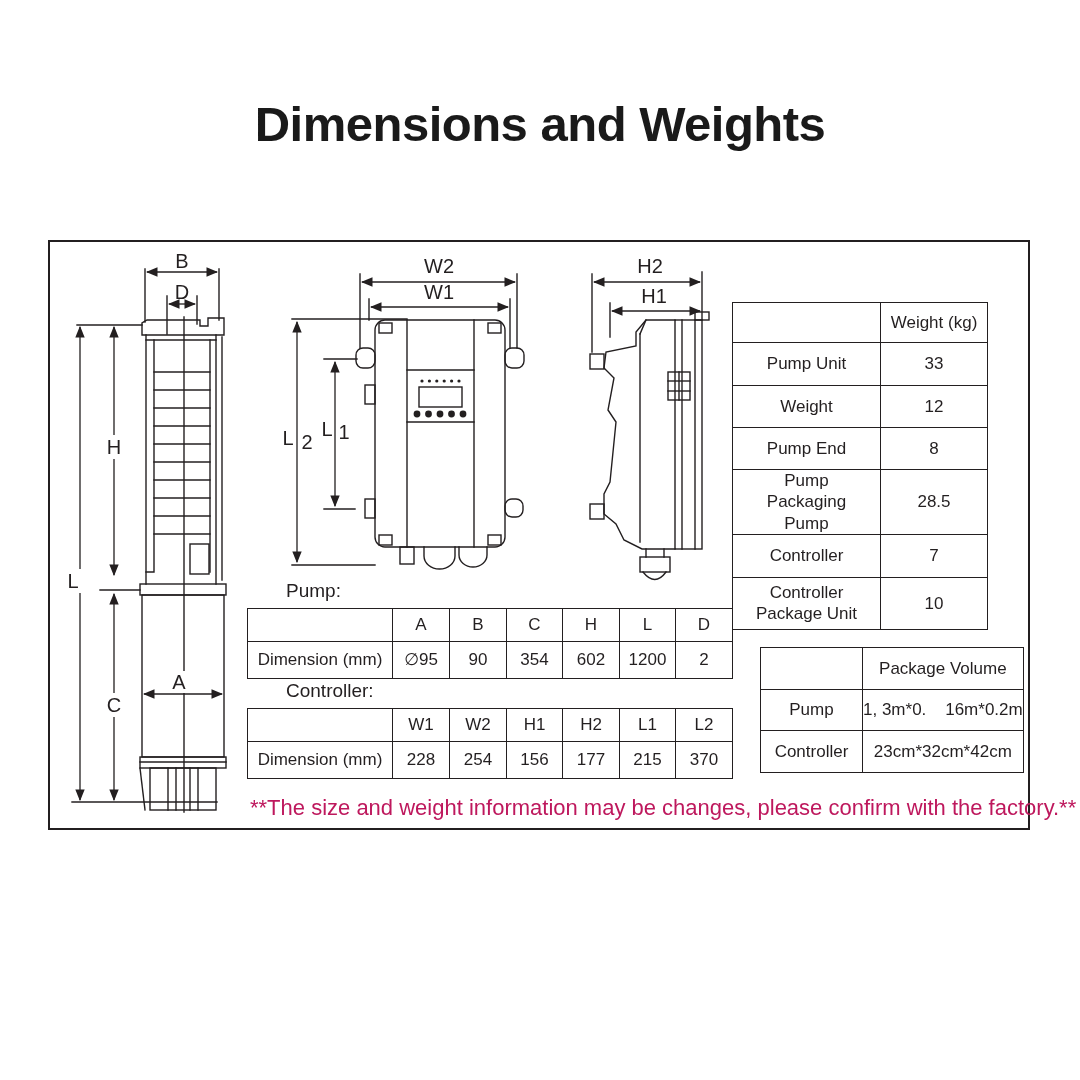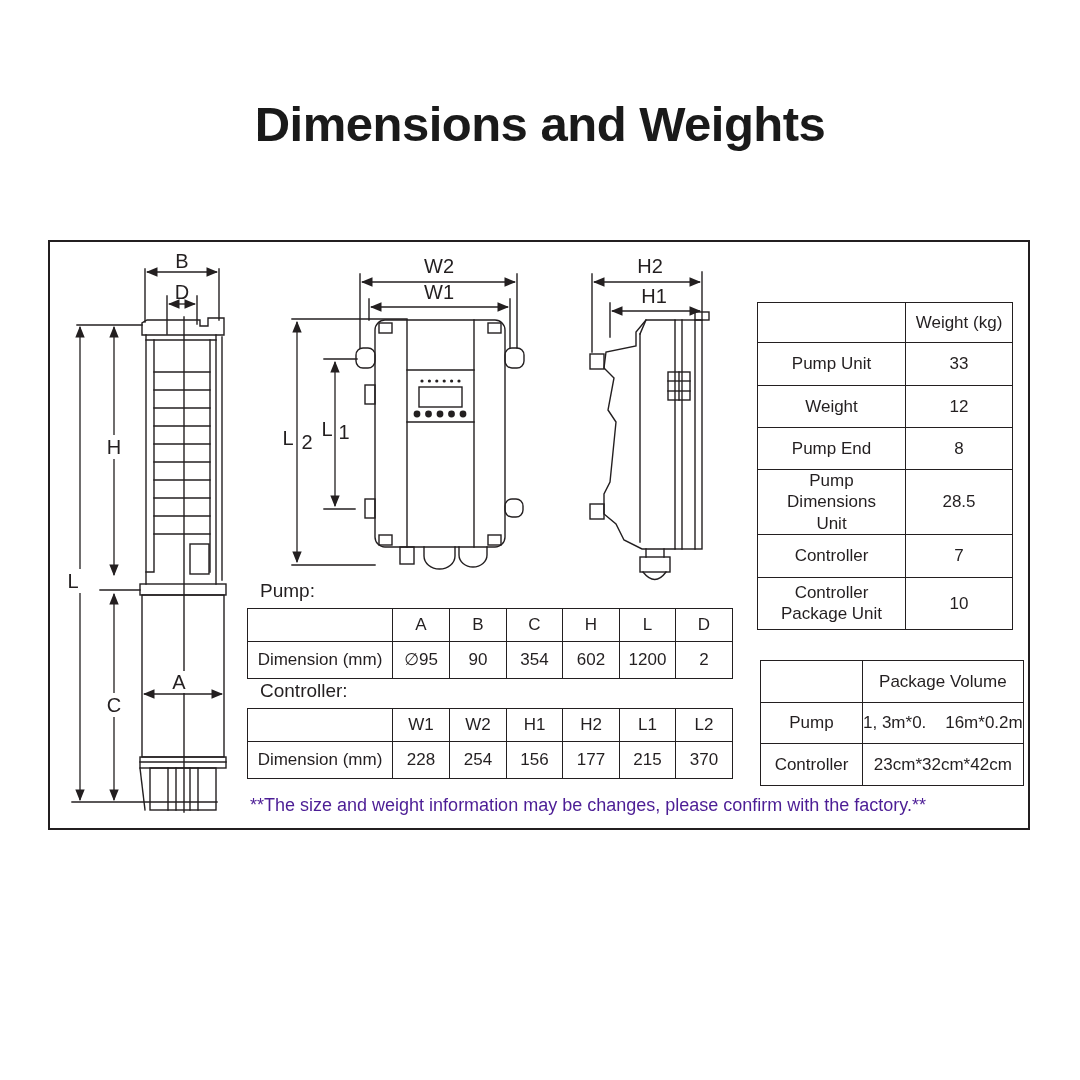--- a/index.html
+++ b/index.html
@@ -10,30 +10,30 @@
   .panel{position:absolute;left:48px;top:240px;width:978px;height:586px;border:2px solid #231f20;}
   .drawings{position:absolute;left:0;top:0;}
   .ln{stroke:#231f20;stroke-width:1.4;fill:none;stroke-linecap:square;}
   .dim-line{stroke:#231f20;stroke-width:1.3;fill:none;}
   .mask{fill:#ffffff;stroke:none;}
   .dot{fill:#231f20;stroke:none;}
   .dimtxt{font-family:"Liberation Sans",sans-serif;font-size:20px;fill:#231f20;text-anchor:middle;stroke:none;}
   table.tbl{position:absolute;border-collapse:collapse;table-layout:fixed;}
   .tbl th,.tbl td{border:1.6px solid #231f20;font-weight:normal;text-align:center;
         vertical-align:middle;padding:0;font-size:17px;line-height:1.25;color:#231f20;}
-  .wtable{left:707px;top:60px;padding-left:28px;}
+  .wtable{left:682px;top:60px;padding-left:28px;}
   .wtable td.lab{padding:0 14px;}
   .ptable{left:197px;top:366px;}
   .ctable{left:197px;top:466px;}
-  .pkgtable{left:710px;top:418px;}
+  .pkgtable{left:710px;top:405px;}
   .pv{font-size:13.5px;white-space:pre;}
-  .sec-label{position:absolute;font-size:19px;color:#231f20;}
+  .sec-label{position:absolute;font-size:19px;color:#231f20;margin-left:26px;}
   .pump-label{left:210px;top:338px;}
   .ctrl-label{left:210px;top:438px;}
-  .footnote{position:absolute;left:200px;top:553px;font-size:18px;white-space:nowrap;color:#4c1d95;}
+  .footnote{position:absolute;left:200px;top:553px;font-size:22px;white-space:nowrap;color:#be185d;}
 </style>
 </head>
 <body>
 
 <div class="page">
 
   <h1 class="title">Dimensions and Weights</h1>
 
   <div class="panel">
 
@@ -216,21 +216,21 @@
       </tr>
       <tr style="height:42px">
         <td class="lab">Weight</td>
         <td>12</td>
       </tr>
       <tr style="height:42px">
         <td class="lab">Pump End</td>
         <td>8</td>
       </tr>
       <tr style="height:53px">
-        <td class="lab">Pump Dimensions Unit</td>
+        <td class="lab">Pump Packaging Pump</td>
         <td>28.5</td>
       </tr>
       <tr style="height:43px">
         <td class="lab">Controller</td>
         <td>7</td>
       </tr>
       <tr style="height:52px">
         <td class="lab">Controller Package Unit</td>
         <td>10</td>
       </tr>

